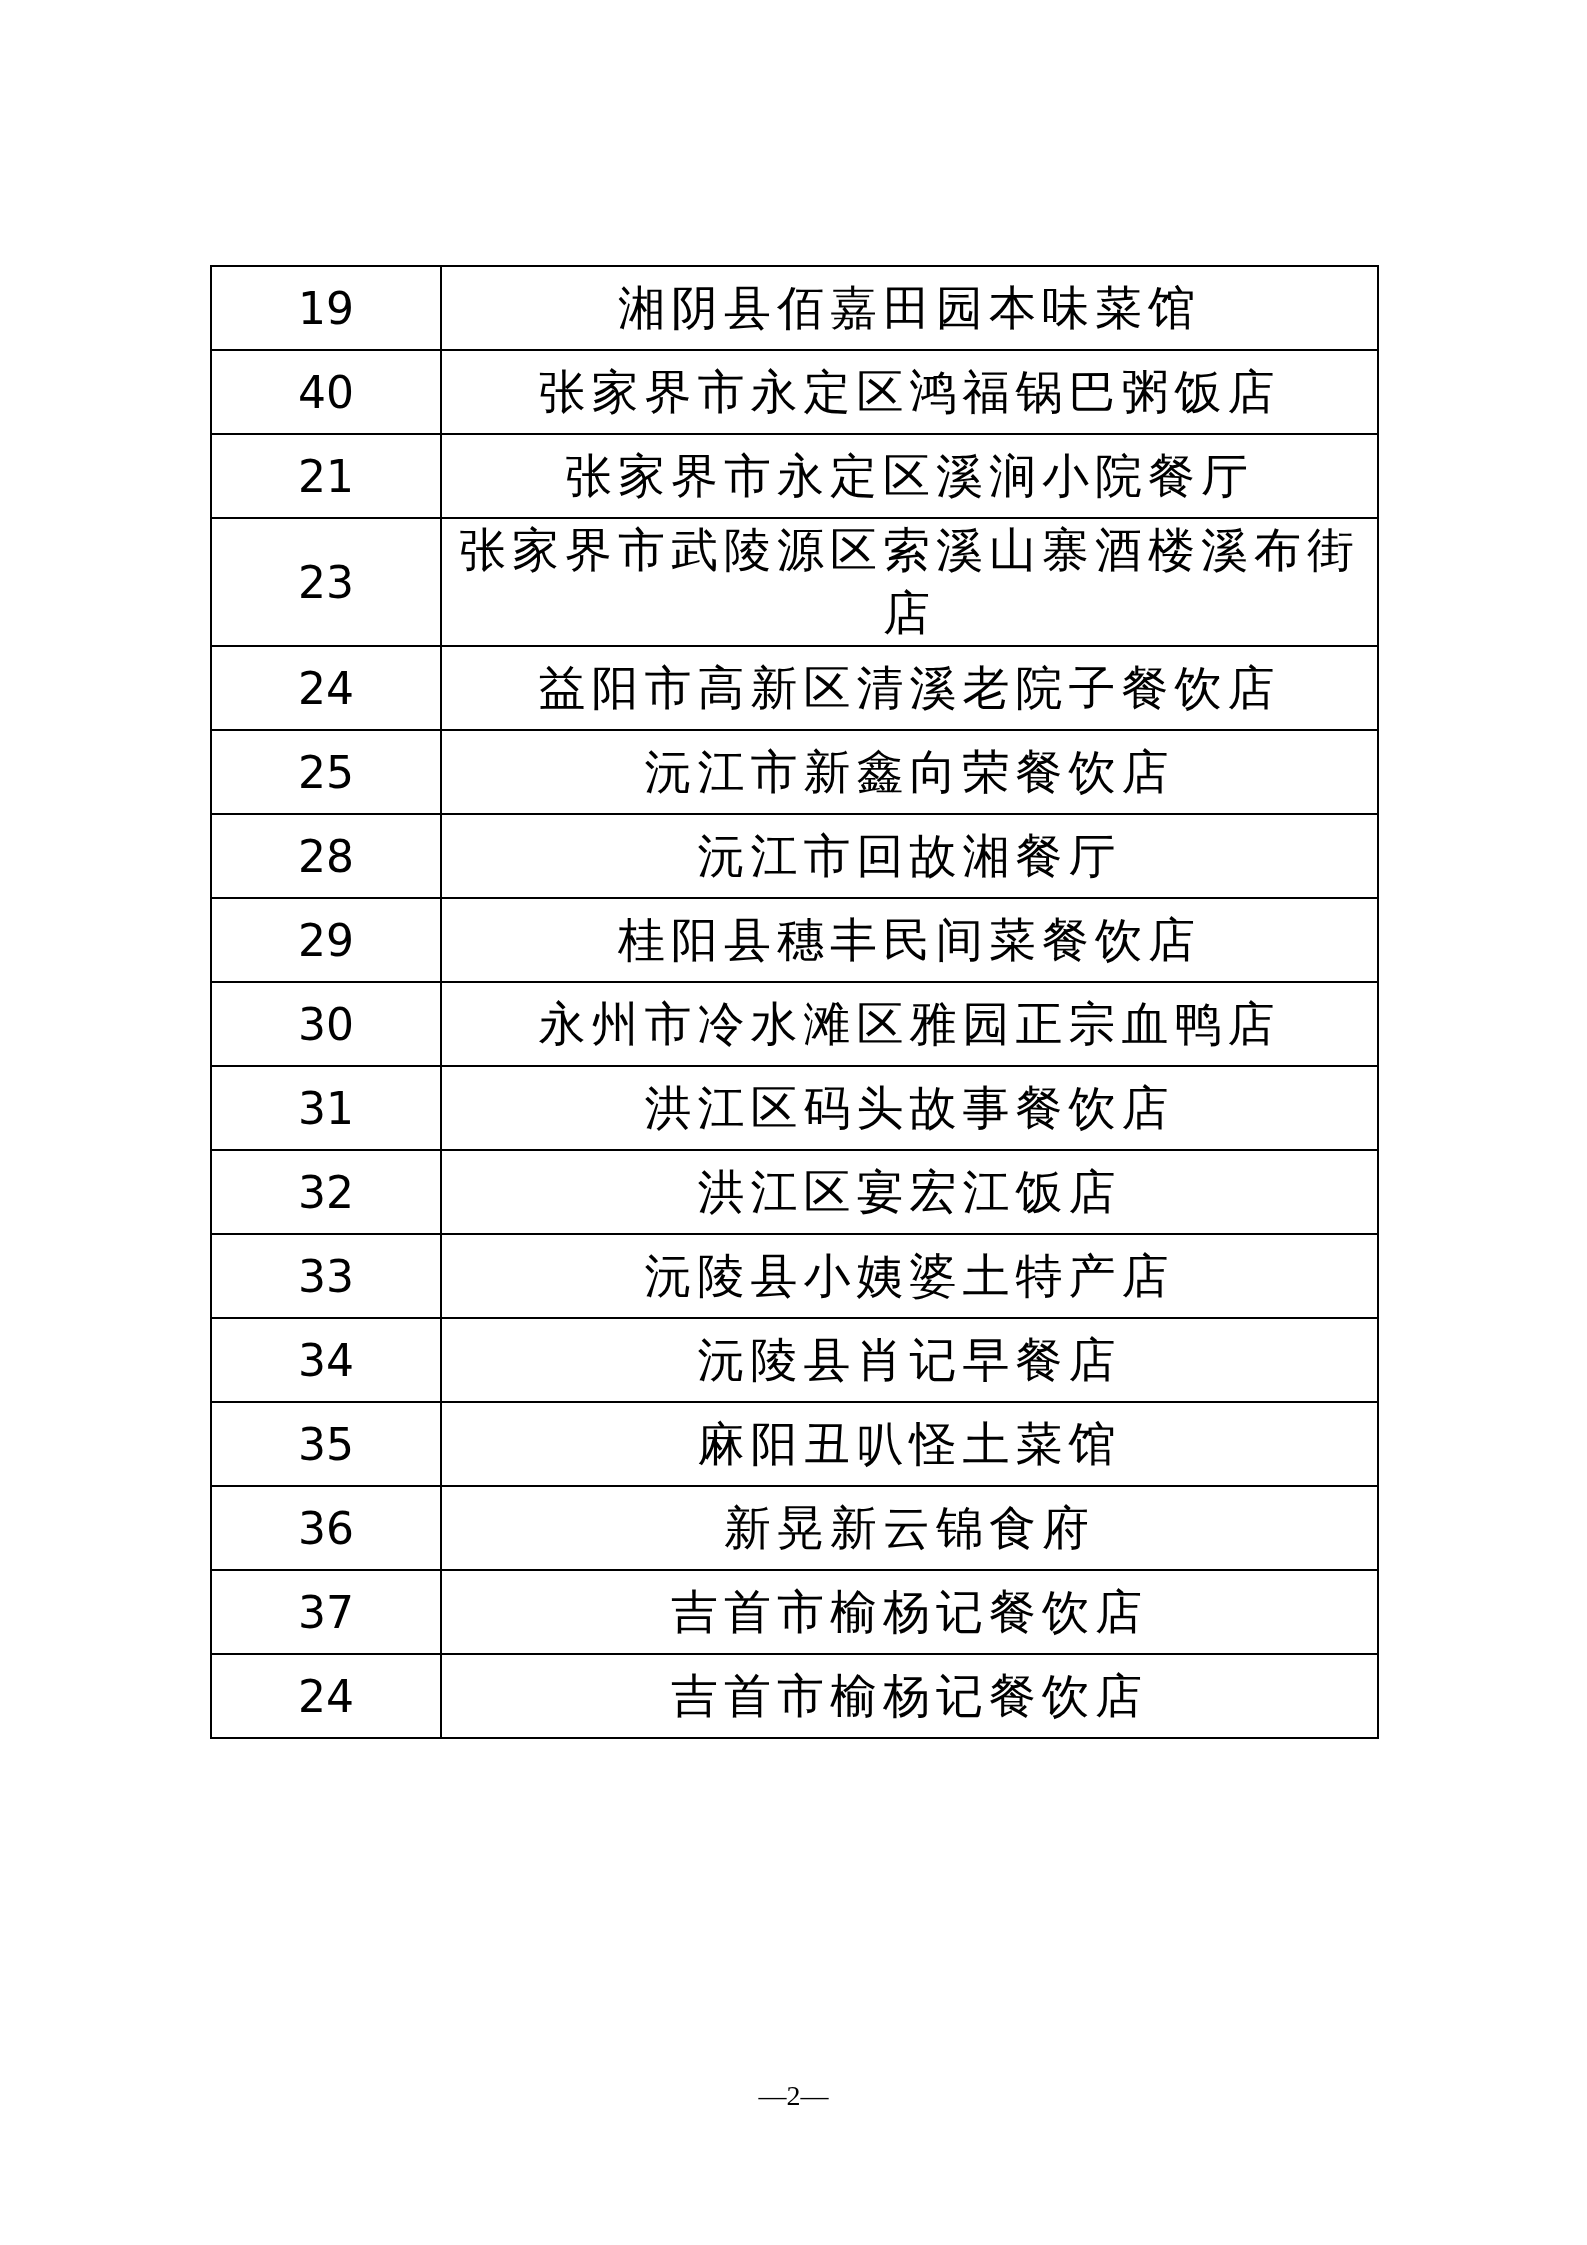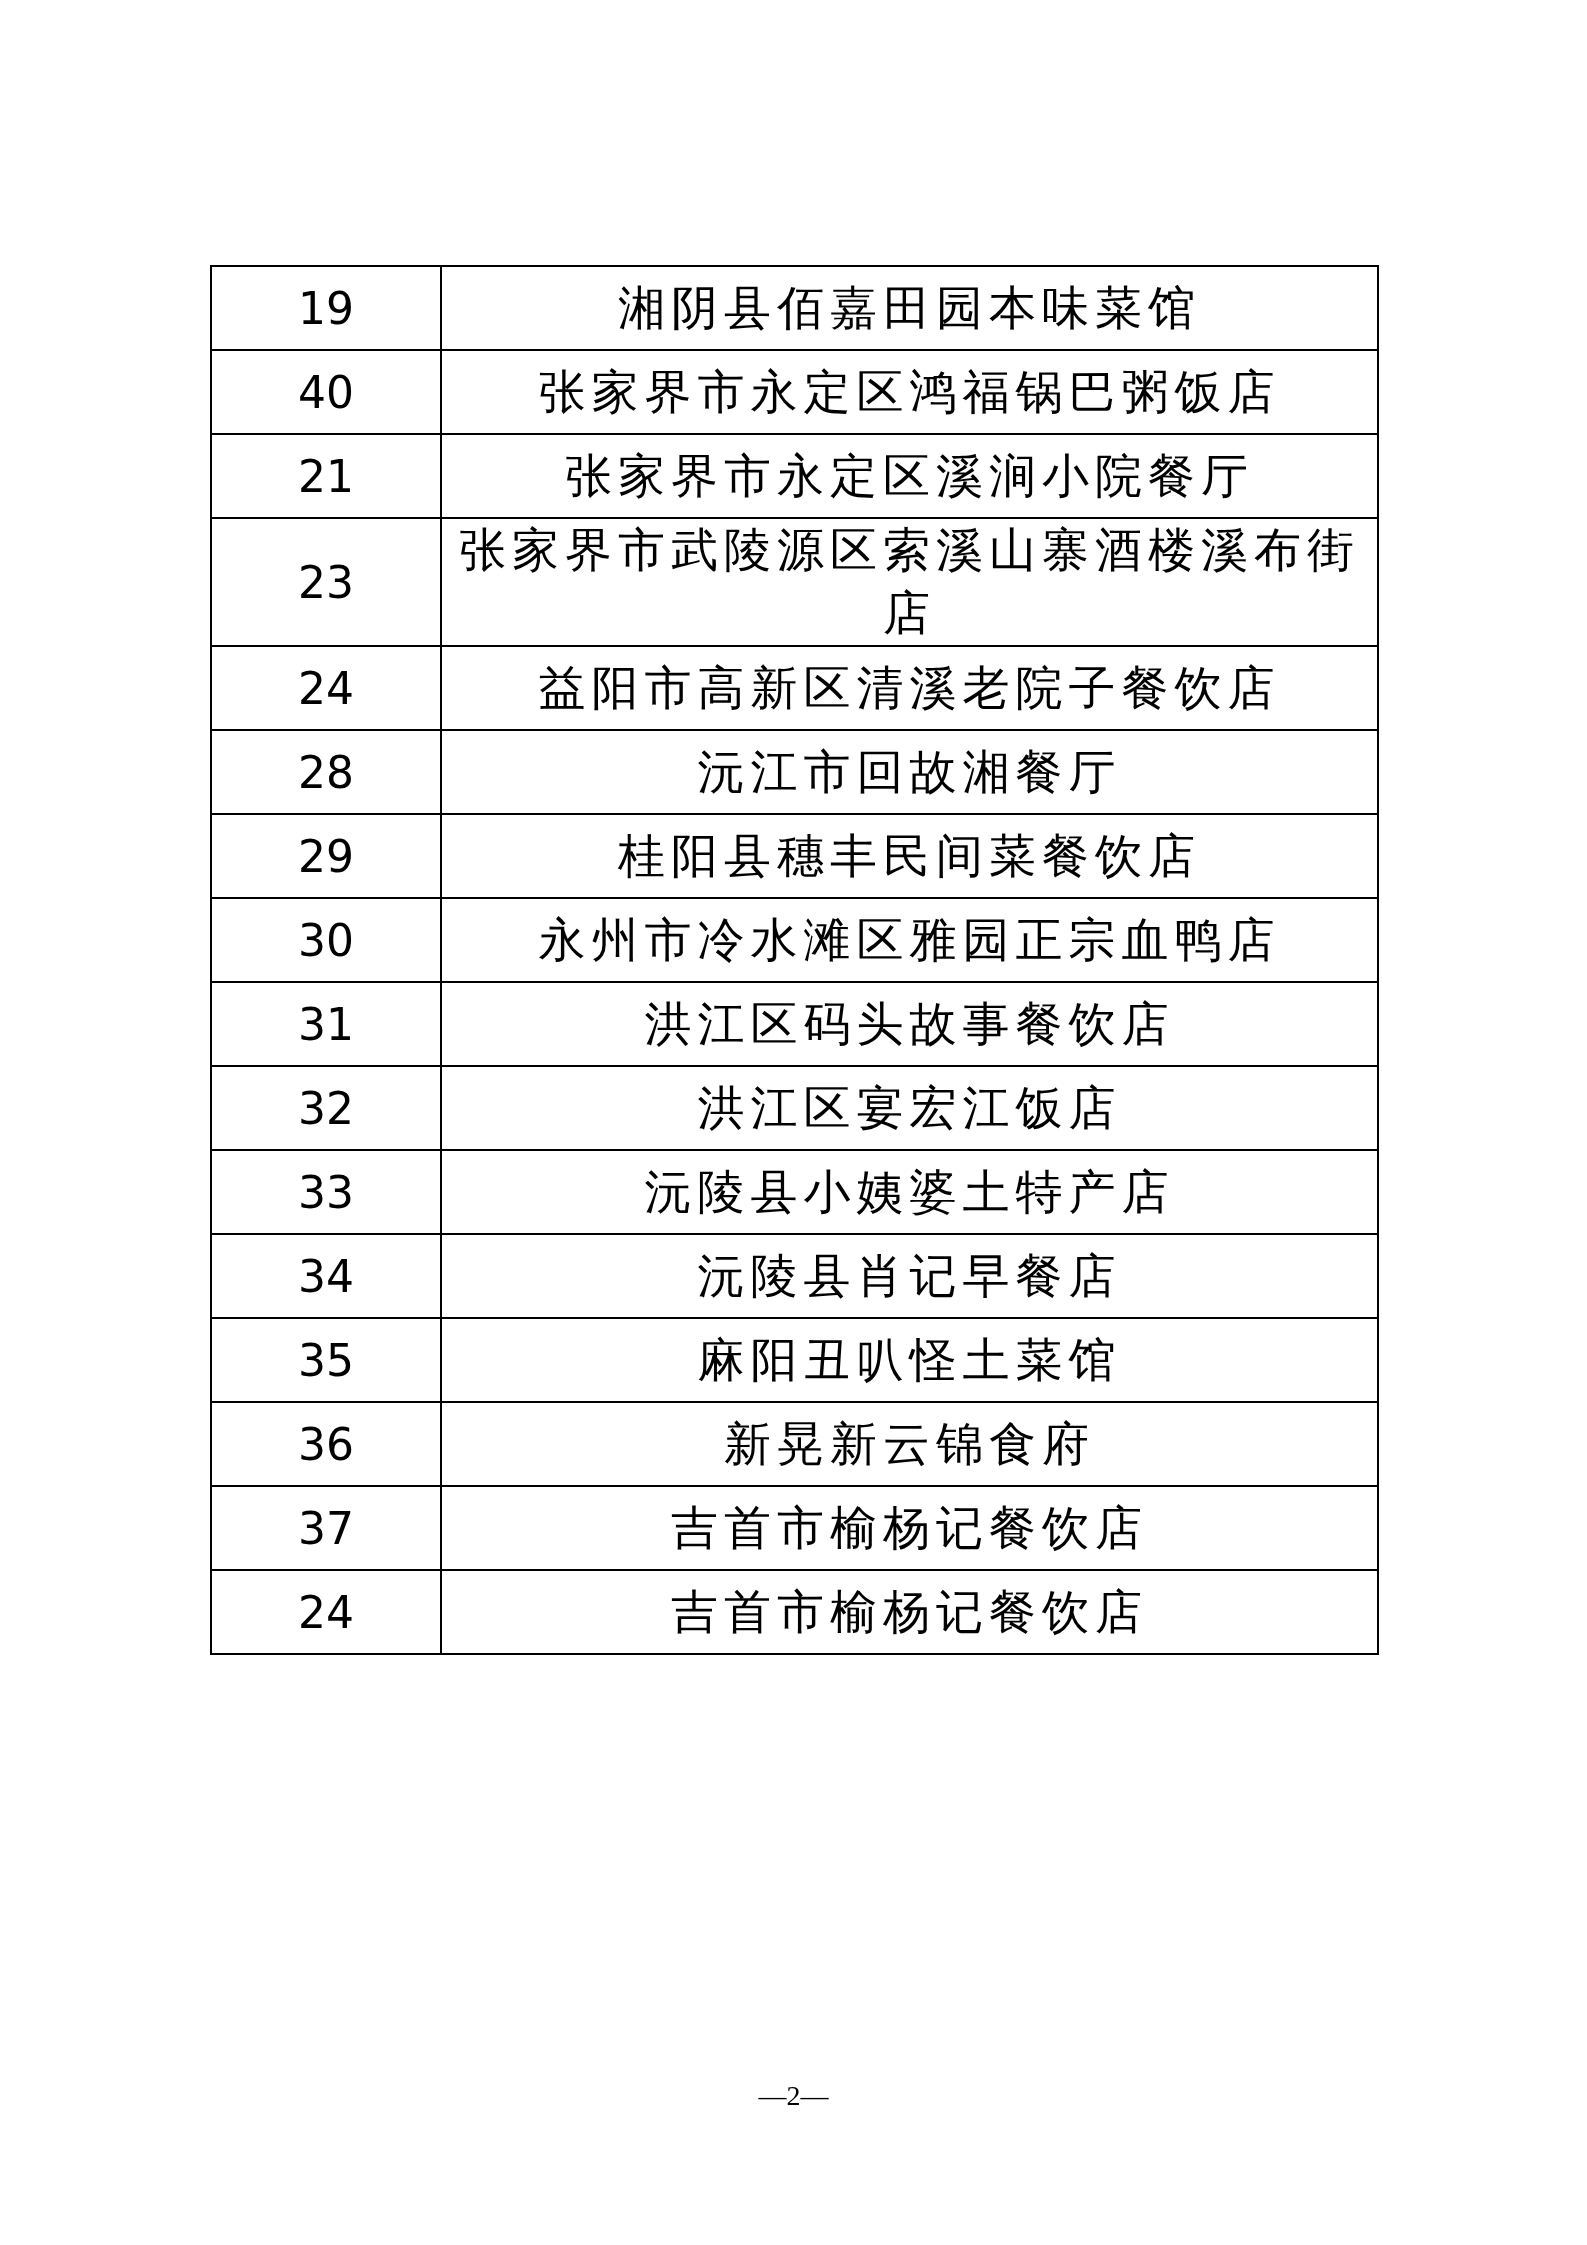--- a/index.html
+++ b/index.html
@@ -47,20 +47,24 @@
         </tr>
         <tr>
           <td class="num">23</td>
           <td class="name">张家界市武陵源区索溪山寨酒楼溪布街店</td>
         </tr>
         <tr>
           <td class="num">24</td>
           <td class="name">益阳市高新区清溪老院子餐饮店</td>
         </tr>
         <tr>
+          <td class="num">25</td>
+          <td class="name">沅江市新鑫向荣餐饮店</td>
+        </tr>
+        <tr>
           <td class="num">28</td>
           <td class="name">沅江市回故湘餐厅</td>
         </tr>
         <tr>
           <td class="num">29</td>
           <td class="name">桂阳县穗丰民间菜餐饮店</td>
         </tr>
         <tr>
           <td class="num">30</td>
           <td class="name">永州市冷水滩区雅园正宗血鸭店</td>

